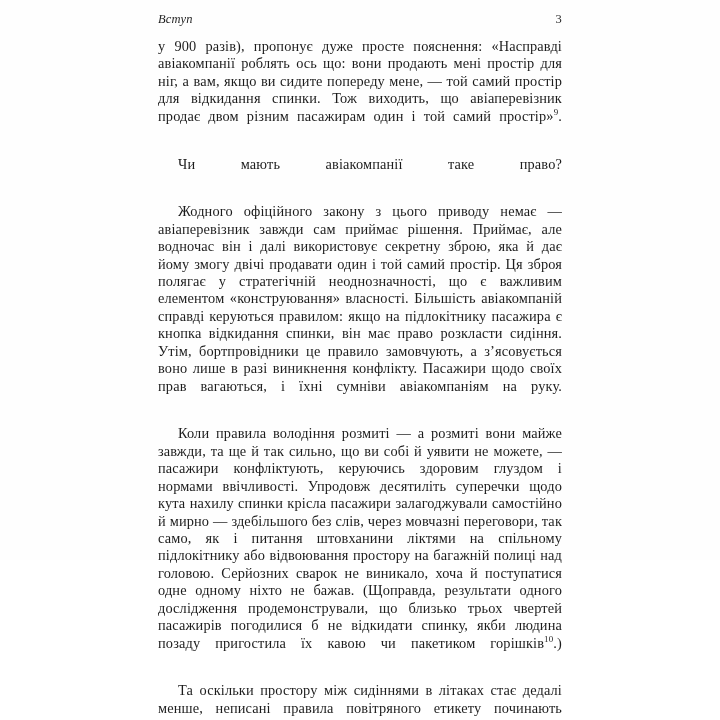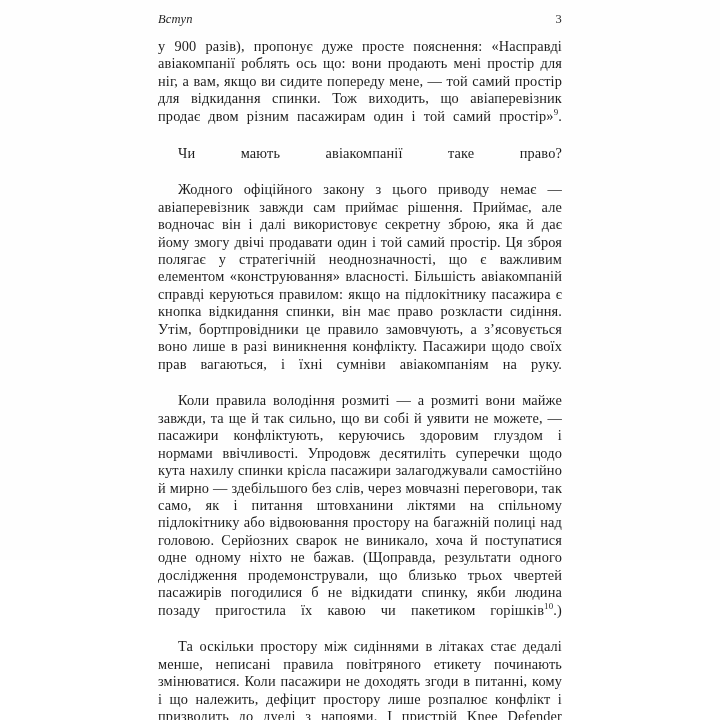--- a/index.html
+++ b/index.html
@@ -65,21 +65,21 @@
     hyphens: manual;
     -webkit-hyphens: manual;
     color: #1c1c1c;
     letter-spacing: 0.01em;
     word-spacing: 0.005em;
   }
   .para.indent {
     text-indent: 20px;
   }
   .para + .para {
-    margin-top: 2px;
+    margin-top: 13px;
   }
 
   
   .para::after {
     content: "";
     display: inline-block;
     width: 100%;
   }
 
   sup.fn {

